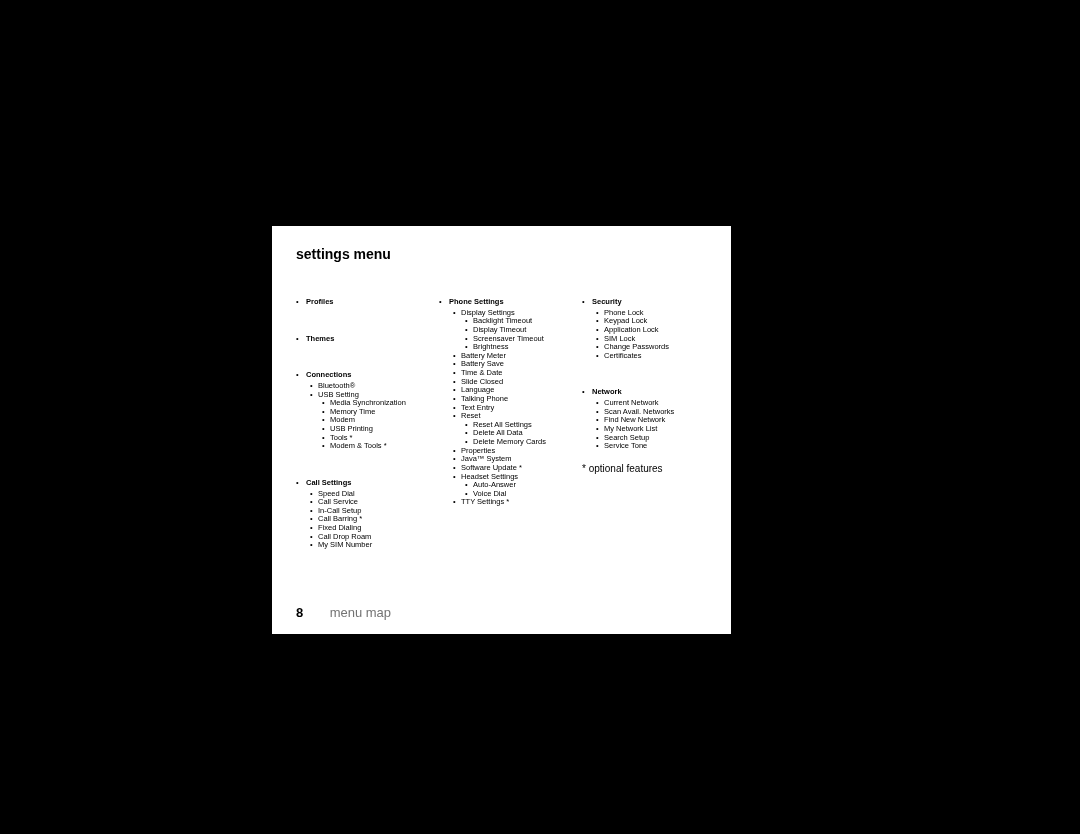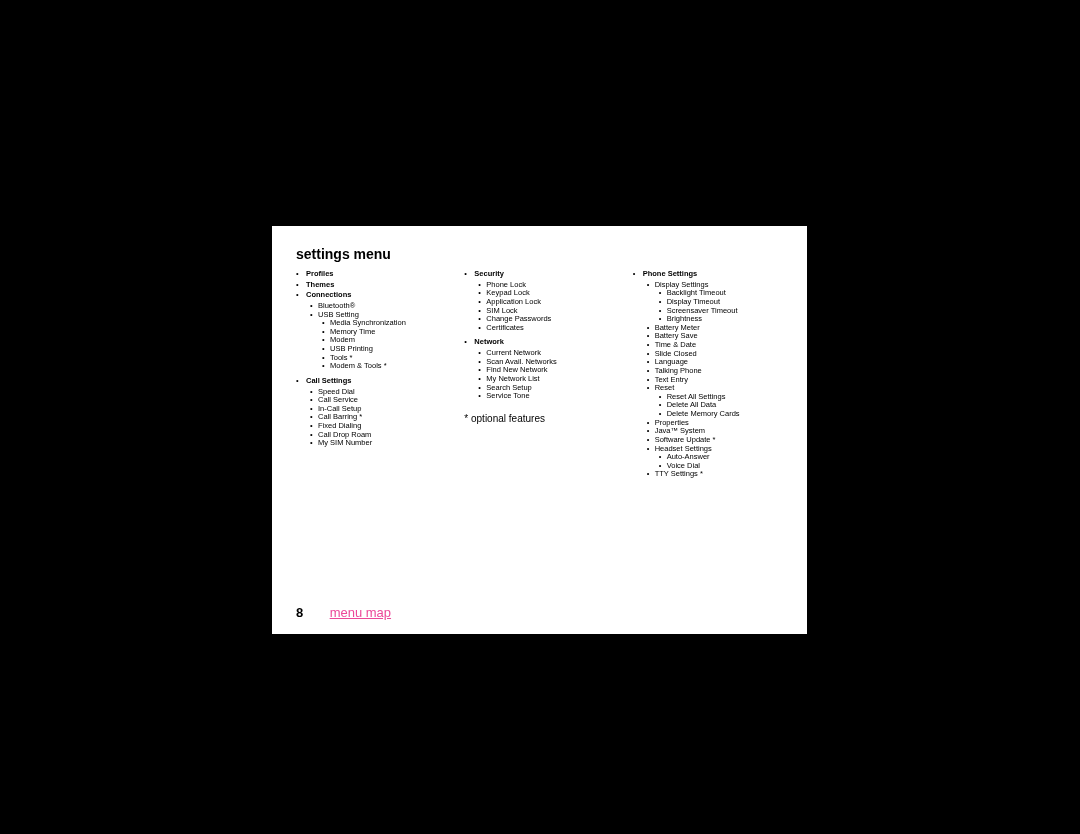--- a/index.html
+++ b/index.html
@@ -8,21 +8,21 @@
     background: #000;
     width: 1080px;
     height: 834px;
     font-family: Arial, Helvetica, sans-serif;
     color: #000;
   }
   .page {
     position: absolute;
     left: 272px;
     top: 226px;
-    width: 535px;
+    width: 459px;
     height: 408px;
     background: #fff;
     box-sizing: border-box;
     padding: 20px 24px 18px 24px;
   }
   .page-title {
     font-size: 14px;
     font-weight: bold;
     margin-bottom: 8px;
   }
@@ -38,20 +38,21 @@
     list-style: none;
     margin: 0;
     padding: 0;
     font-size: 7.5px;
     line-height: 1.15;
   }
   ul.top > li {
     position: relative;
     padding-left: 10px;
     margin-bottom: 6px;
+    margin-top: 28px;
   }
   ul.top > li::before {
     content: "•";
     position: absolute;
     left: 0;
     top: 0;
   }
   ul.top > li.tight {
     margin-bottom: 2px;
   }
@@ -97,22 +98,21 @@
     left: 24px;
     bottom: 14px;
     font-size: 13px;
   }
   .footer .pg {
     font-weight: bold;
     display: inline-block;
     width: 30px;
   }
   .footer .lbl {
-    color: #ec4899;
-    text-decoration: underline;
+    color: #737373;
   }
 </style>
 </head>
 <body>
 
 <div class="page">
   <div class="page-title">settings menu</div>
 
   <div class="columns">
     <div class="col">
@@ -135,41 +135,20 @@
               <li><span>Call Service</span></li>
               <li><span>In-Call Setup</span></li>
               <li><span>Call Barring *</span></li>
               <li><span>Fixed Dialing</span></li>
               <li><span>Call Drop Roam</span></li>
               <li><span>My SIM Number</span></li>
             </ul></li>
         </ul>
     </div>
     <div class="col">
-      <ul class="top" id="col3">
-          <li><span class="section-title">Security</span><ul class="sub">
-              <li><span>Phone Lock</span></li>
-              <li><span>Keypad Lock</span></li>
-              <li><span>Application Lock</span></li>
-              <li><span>SIM Lock</span></li>
-              <li><span>Change Passwords</span></li>
-              <li><span>Certificates</span></li>
-            </ul></li>
-          <li><span class="section-title">Network</span><ul class="sub">
-              <li><span>Current Network</span></li>
-              <li><span>Scan Avail. Networks</span></li>
-              <li><span>Find New Network</span></li>
-              <li><span>My Network List</span></li>
-              <li><span>Search Setup</span></li>
-              <li><span>Service Tone</span></li>
-            </ul></li>
-        </ul>
-      <div class="optional-features">* optional features</div>
-    </div>
-    <div class="col">
       <ul class="top" id="col2">
           <li><span class="section-title">Phone Settings</span><ul class="sub">
               <li><span>Display Settings</span><ul class="subsub">
                   <li>Backlight Timeout</li>
                   <li>Display Timeout</li>
                   <li>Screensaver Timeout</li>
                   <li>Brightness</li>
                 </ul></li>
               <li><span>Battery Meter</span></li>
               <li><span>Battery Save</span></li>
@@ -187,19 +166,40 @@
               <li><span>Java™ System</span></li>
               <li><span>Software Update *</span></li>
               <li><span>Headset Settings</span><ul class="subsub">
                   <li>Auto-Answer</li>
                   <li>Voice Dial</li>
                 </ul></li>
               <li><span>TTY Settings *</span></li>
             </ul></li>
         </ul>
     </div>
+    <div class="col">
+      <ul class="top" id="col3">
+          <li><span class="section-title">Security</span><ul class="sub">
+              <li><span>Phone Lock</span></li>
+              <li><span>Keypad Lock</span></li>
+              <li><span>Application Lock</span></li>
+              <li><span>SIM Lock</span></li>
+              <li><span>Change Passwords</span></li>
+              <li><span>Certificates</span></li>
+            </ul></li>
+          <li><span class="section-title">Network</span><ul class="sub">
+              <li><span>Current Network</span></li>
+              <li><span>Scan Avail. Networks</span></li>
+              <li><span>Find New Network</span></li>
+              <li><span>My Network List</span></li>
+              <li><span>Search Setup</span></li>
+              <li><span>Service Tone</span></li>
+            </ul></li>
+        </ul>
+      <div class="optional-features">* optional features</div>
+    </div>
   </div>
 
   <div class="footer">
     <span class="pg">8</span>
     <span class="lbl">menu map</span>
   </div>
 </div>
 
 </body></html>

